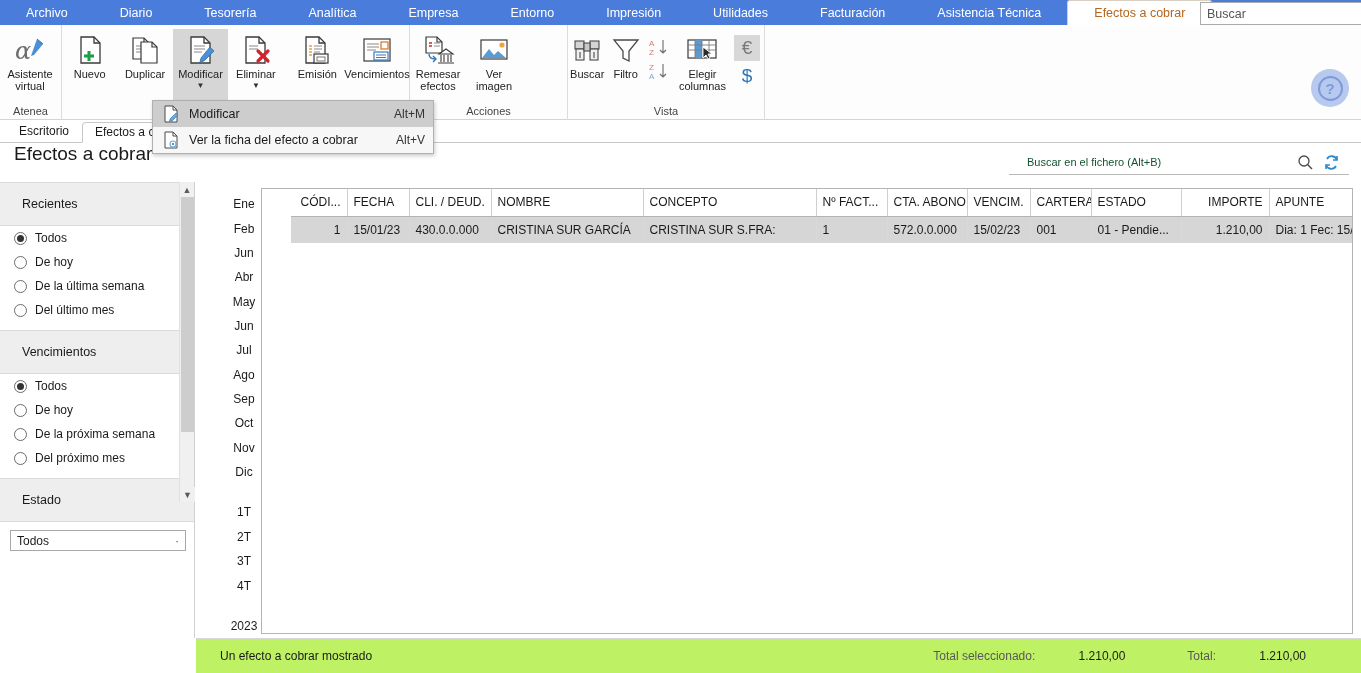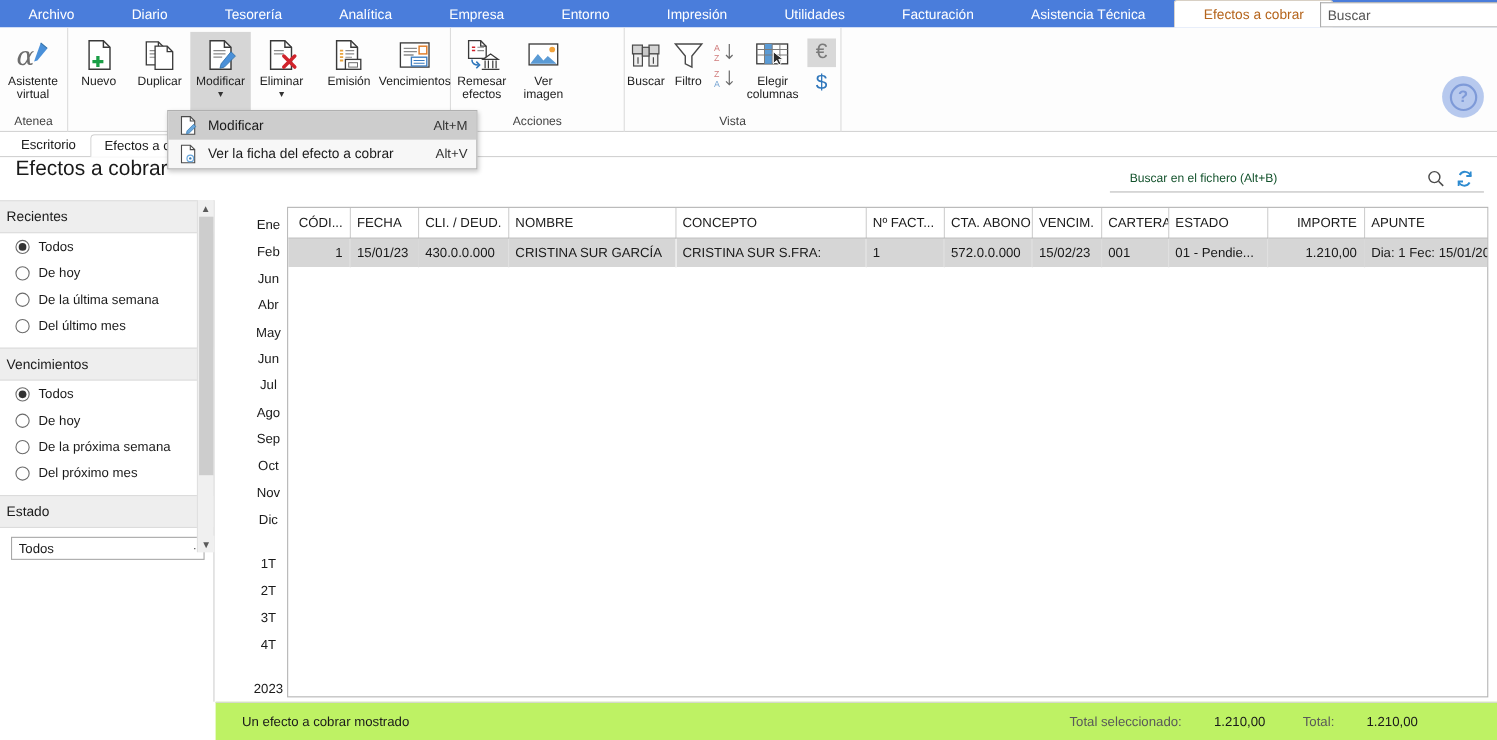--- a/index.html
+++ b/index.html
@@ -111,22 +111,22 @@
   }
   .filesearch .ph { flex: 1; font-size: 11px; color: #14532d; padding-left: 18px; }
   .filesearch .ic { width: 26px; text-align: center; color: #2e76bb; font-size: 15px; cursor: default; }
 
   
   .sidebar {
     position: absolute; left: 0; top: 182px; width: 195px; height: 456px;
     background: #fff; border-right: 1px solid #d0d0d0;
   }
   .sb-header {
-    height: 30px; background: #eeeeee; border-top: 1px solid #dcdcdc; border-bottom: 1px solid #dcdcdc;
-    display:flex; align-items:center; padding-left: 6px; font-size: 12.5px; color: #1a1a1a;
+    height: 44px; background: #eeeeee; border-top: 1px solid #dcdcdc; border-bottom: 1px solid #dcdcdc;
+    display:flex; align-items:center; padding-left: 22px; font-size: 12.5px; color: #1a1a1a;
   }
   .sb-opt { height: 24px; display:flex; align-items:center; padding-left: 14px; gap: 8px; cursor: default; }
   .radio { width: 13px; height: 13px; border-radius: 50%; border: 1px solid #6b6b6b; background:#fff;
            display:flex; align-items:center; justify-content:center; flex: none; }
   .radio.sel::after { content:''; width: 7px; height: 7px; border-radius:50%; background:#333; }
   .sb-opt span { font-size: 12px; }
   .sb-select {
     margin: 8px 8px 0 10px; height: 21px; border: 1px solid #a8a8a8; background: #fff;
     display:flex; align-items:center; padding-left: 6px; font-size: 12px; cursor: default;
     position: relative;
@@ -147,21 +147,21 @@
     background: #fff; display: flex; flex-direction: column; align-items: center;
     padding-top: 10px;
   }
   .mitem { height: 26px; width: 48px; display:flex; align-items:center; justify-content:center;
            font-size: 12px; color: #1a1a1a; cursor: default; }
   .mitem.gap { margin-top: 16px; text-align: center; }
 
   
   .gridwrap {
     position: absolute; left: 261px; top: 188px; width: 1092px; height: 446px;
-    border: 1px solid #b4b4b4; background: #fff; overflow: hidden;
+    border: 1px solid #b4b4b4; background: #fff; overflow: hidden; padding-left: 29px;
   }
   table.grid { width: 100%; border-collapse: collapse; table-layout: fixed; }
   table.grid th {
     height: 27px; background: #fff; border-right: 1px solid #cfcfcf; border-bottom: 1px solid #b4b4b4;
     font-weight: normal; font-size: 12px; text-align: left; padding: 0 6px; color: #1a1a1a;
     white-space: nowrap; overflow: hidden;
   }
   table.grid th.num, table.grid td.num { text-align: right; }
   table.grid td {
     height: 27px; border-right: 1px solid #d9d9d9; font-size: 12px; padding: 0 6px;
@@ -169,21 +169,21 @@
   }
   table.grid tr.row { background: #d6d6d6; }
 
   
   .statusbar {
     position: absolute; left: 196px; top: 638px; width: 1165px; height: 35px;
     background: #bef264; border-top: 1px solid #d7d7d7;
     display: flex; align-items: center;
   }
   .status-left { padding-left: 24px; font-size: 12px; color: #1a1a1a; }
-  .status-right { margin-left: auto; display: flex; align-items: center; padding-right: 72px; gap: 6px; }
+  .status-right { margin-left: auto; display: flex; align-items: center; padding-right: 55px; gap: 20px; }
   .st-lab { font-size: 12px; color: #595959; }
   .st-val { font-size: 12px; color: #1a1a1a; min-width: 70px; text-align: right; }
   .st-sep { width: 22px; }
 
   .bottomleft {
     position: absolute; left: 0; top: 638px; width: 196px; height: 35px; background: #fff;
   }
 
   
   .dropdown {

